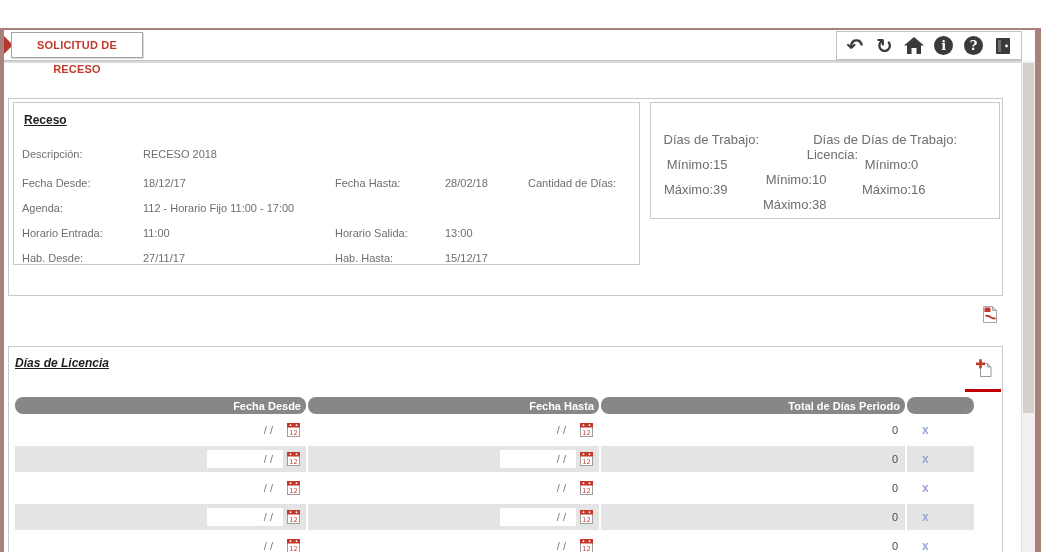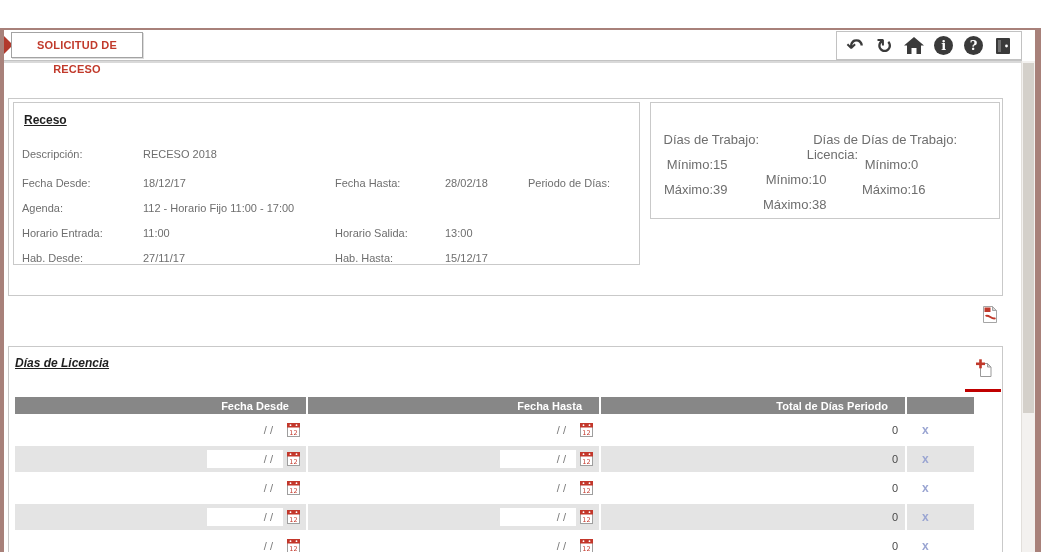--- a/index.html
+++ b/index.html
@@ -46,21 +46,21 @@
   .mm-lbl{width:53px;flex:none;}
   
   .pdf-icon{position:absolute;left:978px;top:275px;width:16px;height:19px;cursor:pointer;}
   .licencia-panel{left:4px;top:316px;width:995px;height:240px;}
   .add-icon{position:absolute;right:10px;top:12px;cursor:pointer;}
   .add-underline{position:absolute;right:1px;top:42px;width:36px;height:3px;background:#c00000;}
   
   .lic-table{position:absolute;left:6px;right:6px;top:50px;}
   .lic-head{display:flex;gap:2px;height:17px;margin-bottom:3px;}
   .hc{background:#878787;color:#fff;font-size:11px;font-weight:bold;display:flex;
-    align-items:center;justify-content:flex-end;padding-right:17px;box-sizing:border-box;flex:none;}
+    align-items:center;justify-content:flex-end;padding-right:5px;box-sizing:border-box;flex:none;border-radius:8px;}
   .c1{width:291px;}.c2{width:291px;}.c3{width:304px;}.c4{width:67px;}
   .lic-row{display:flex;gap:2px;height:26px;margin-bottom:3px;}
   .lic-row>div{flex:none;box-sizing:border-box;}
   .dc{display:flex;align-items:center;justify-content:flex-end;}
   .tc{display:flex;align-items:center;justify-content:flex-end;padding-right:7px;
     font-size:11px;color:#4a4a4a;}
   .xc{display:flex;align-items:center;padding-left:15px;}
   .lic-row.gray>div{background:#e4e4e4;}
   .date-input{width:66px;height:18px;border:none;background:#fff;font-size:11px;color:#7a7a7a;
     text-align:right;padding:0 10px 0 0;font-family:"Liberation Sans",sans-serif;outline:none;}
@@ -117,21 +117,21 @@
       <div class="panel-heading">Receso</div>
       <div class="f-row f-first">
         <span class="w89">Descripción:</span>
         <span>RECESO 2018</span>
       </div>
       <div class="f-row">
         <span class="w89">Fecha Desde:</span>
         <span class="w160">18/12/17</span>
         <span class="w78">Fecha Hasta:</span>
         <span class="w51">28/02/18</span>
-        <span class="w90">Periodo de Días:</span>
+        <span class="w90">Cantidad de Días:</span>
         <span>49</span>
       </div>
       <div class="f-row">
         <span class="w89">Agenda:</span>
         <span>112 - Horario Fijo 11:00 - 17:00</span>
       </div>
       <div class="f-row">
         <span class="w89">Horario Entrada:</span>
         <span class="w160">11:00</span>
         <span class="w78">Horario Salida:</span>

